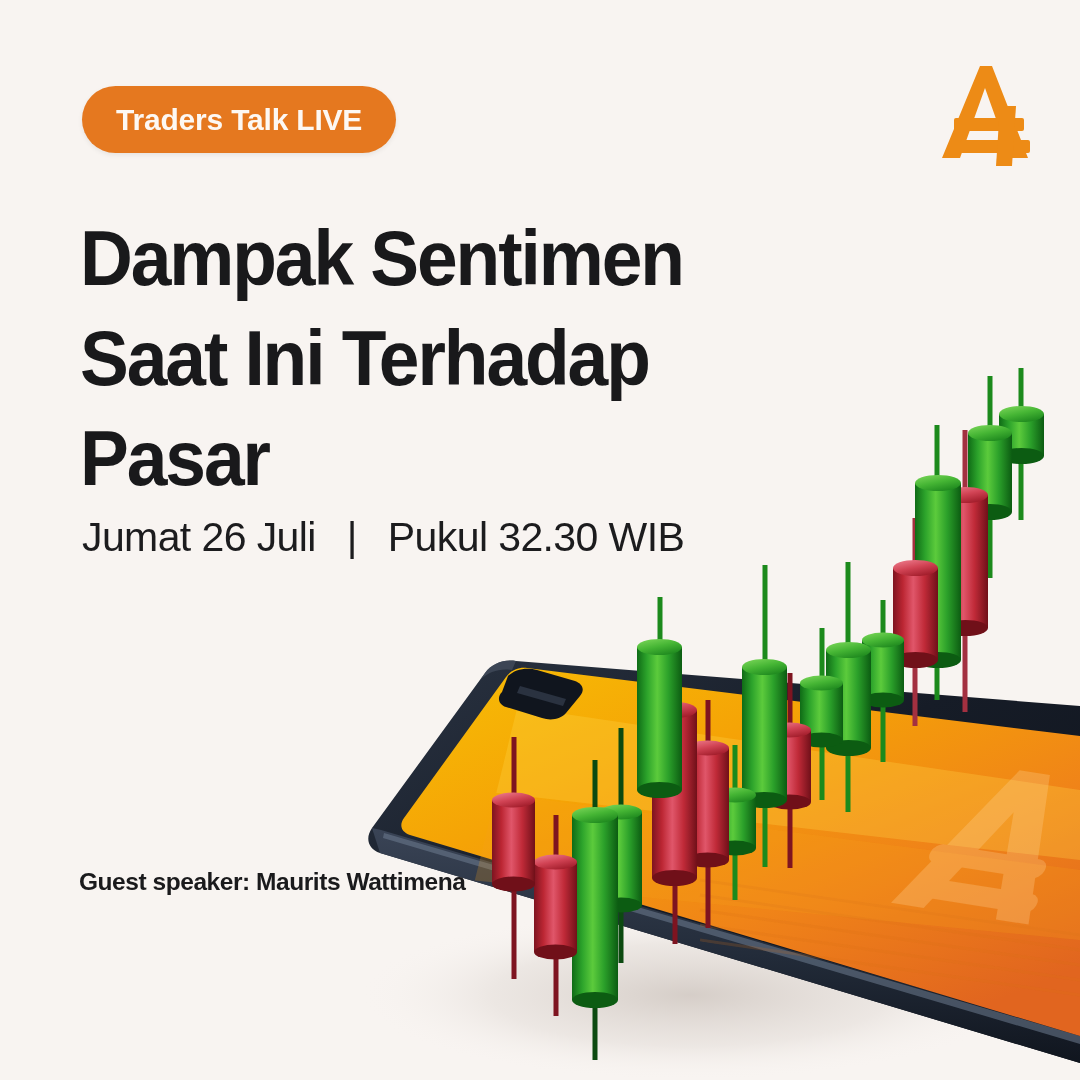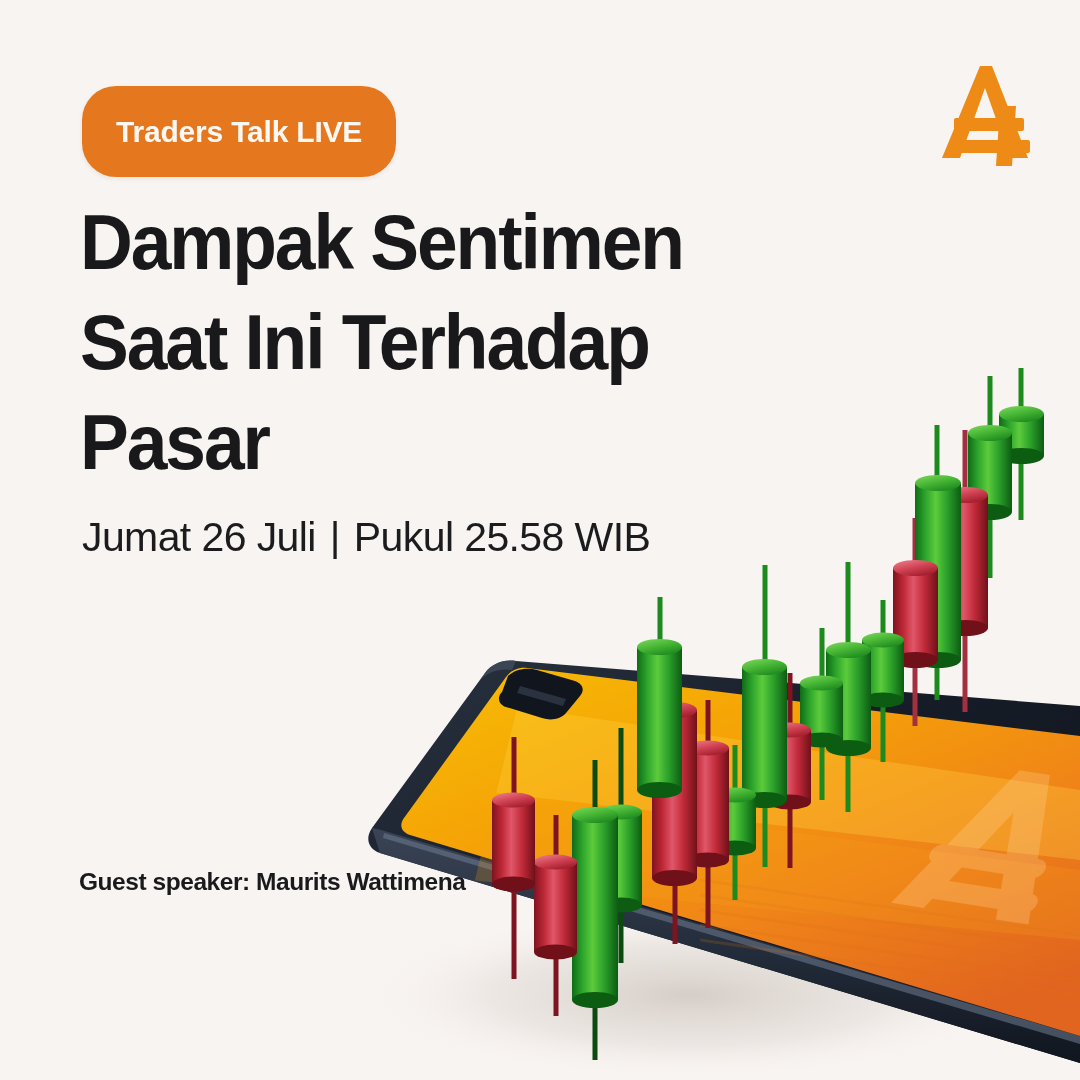--- a/index.html
+++ b/index.html
@@ -35,21 +35,21 @@
     inset: 0;
     z-index: 3;
   }
 
   
   .badge {
     position: absolute;
     left: 82px;
     top: 86px;
     height: 67px;
-    padding: 12px 34px;
+    padding: 0 34px;
     display: flex;
     align-items: center;
     justify-content: center;
     background: #E5781F;
     border-radius: 34px;
     box-shadow: 0 2px 5px rgba(0,0,0,0.07);
   }
   .badge-label {
     color: #FDF8F3;
     font-size: 30px;
@@ -64,21 +64,21 @@
     right: 48px;
     top: 62px;
     width: 96px;
     height: 104px;
   }
 
   
   .headline {
     position: absolute;
     left: 80px;
-    top: 192px;
+    top: 208px;
     width: 760px;
   }
   .headline-line {
     display: block;
     color: #19191B;
     font-size: 77px;
     line-height: 100px;
     font-weight: bold;
     letter-spacing: -2.2px;
     white-space: nowrap;
@@ -86,21 +86,21 @@
     transform-origin: left center;
   }
 
   
   .datetime {
     position: absolute;
     left: 82px;
     top: 511px;
     display: flex;
     align-items: center;
-    gap: 0;
+    gap: 17px;
   }
   .datetime span,
   .datetime .sep {
     color: #1C1C1E;
     font-size: 41px;
     line-height: 52px;
     font-weight: normal;
     letter-spacing: -0.6px;
     white-space: nowrap;
   }
@@ -411,21 +411,21 @@
 
     <div class="headline">
       <span class="headline-line">Dampak Sentimen</span>
       <span class="headline-line">Saat Ini Terhadap</span>
       <span class="headline-line">Pasar</span>
     </div>
 
     <div class="datetime">
       <span>Jumat 26 Juli</span>
       <span class="sep">|</span>
-      <span>Pukul 25.58 WIB</span>
+      <span>Pukul 32.30 WIB</span>
     </div>
 
     <div class="credits">
       <div class="credit-block">
         <span class="credit-name">Guest speaker: Maurits Wattimena</span>
       </div>
     </div>
 
   </div>
 </div>

